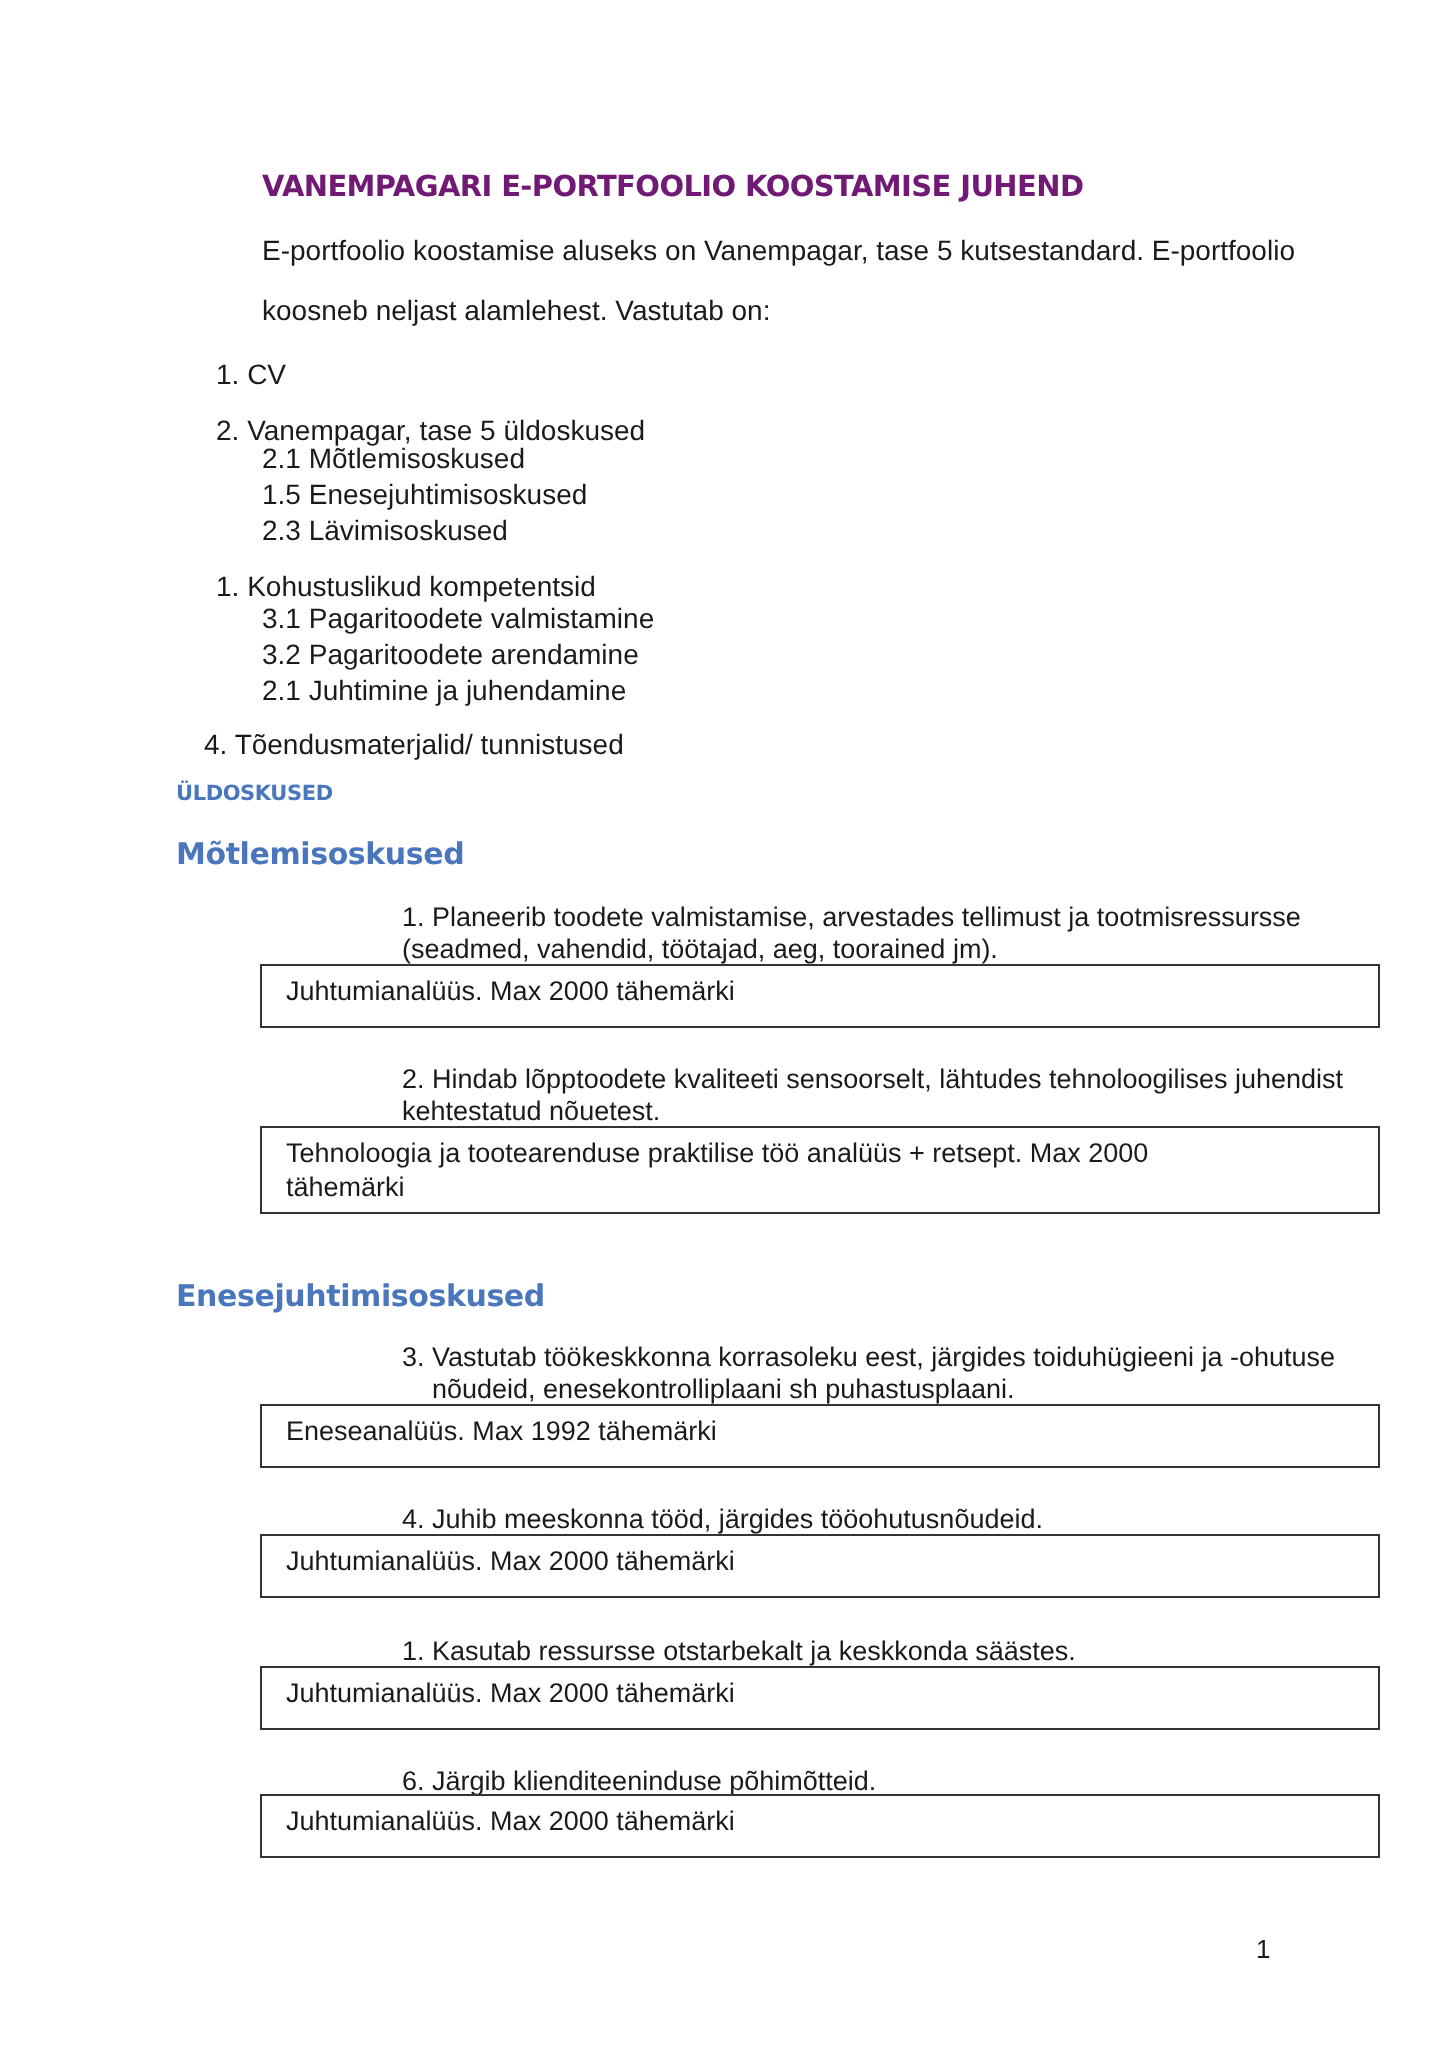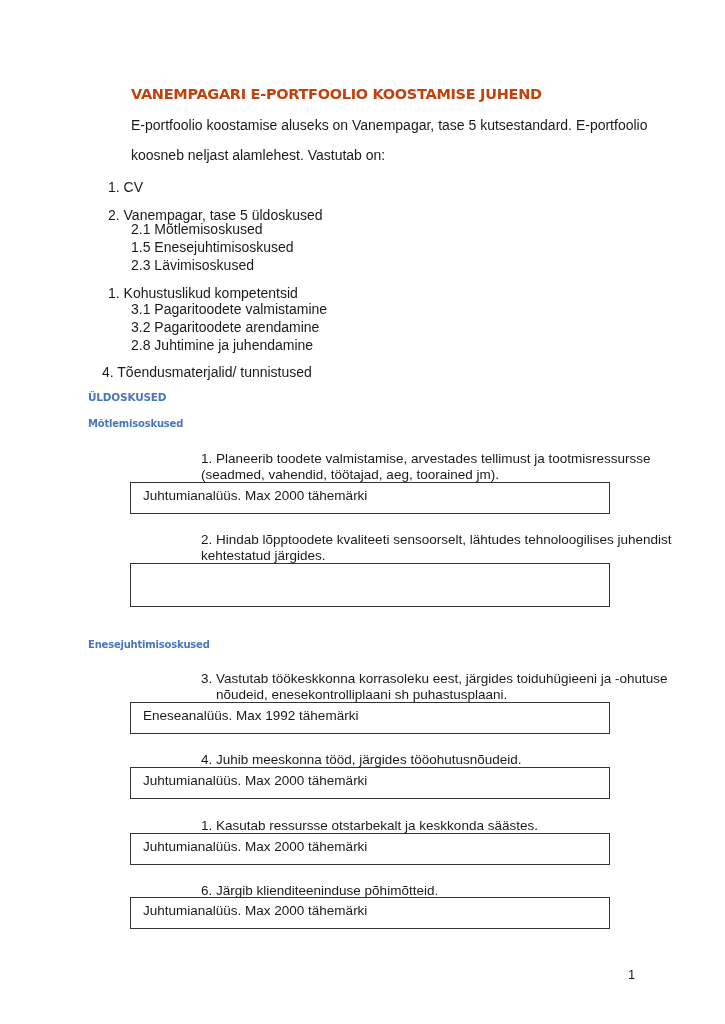--- a/index.html
+++ b/index.html
@@ -3,30 +3,30 @@
   <meta charset="utf-8">
   <style>
     html, body { margin: 0; padding: 0; background: #ffffff; }
     body {
       width: 725px; height: 1024px; position: relative; overflow: hidden;
       font-family: "Liberation Sans", sans-serif; color: #1a1a1a;
     }
     .abs { position: absolute; white-space: nowrap; }
     .title {
       left: 131px; top: 86px; font-family: "DejaVu Sans", sans-serif;
-      font-weight: bold; font-size: 14.5px; color: #c2410c; letter-spacing: -0.3px;
+      font-weight: bold; font-size: 14.5px; color: #701a75; letter-spacing: -0.3px;
     }
     .intro { left: 131px; font-size: 14px; }
     .li { font-size: 14px; }
     .h2 {
       font-family: "DejaVu Sans", sans-serif; font-weight: bold; color: #4a76bd;
-      font-size: 10px; letter-spacing: -0.2px;
+      font-size: 15px; letter-spacing: -0.2px;
     }
     .box {
-      position: absolute; left: 130px; width: 480px;
+      position: absolute; left: 130px; width: 560px;
       border: 1.5px solid #333; box-sizing: border-box;
       font-size: 13.5px; padding: 4px 3px 0 12px; line-height: 17px;
     }
     .task { font-size: 13.5px; line-height: 16px; position: absolute; margin-left: 48px; }
     .pagenum { left: 628px; top: 967px; font-size: 13px; }
   </style>
 </head>
 <body>
 
 <div>
@@ -36,36 +36,38 @@
 
   <div>
     <div class="abs li" style="left:108px;top:179px">1. CV</div>
     <div class="abs li" style="left:108px;top:207px">2. Vanempagar, tase 5 üldoskused</div>
     <div class="abs li" style="left:131px;top:221px">2.1 Mõtlemisoskused</div>
     <div class="abs li" style="left:131px;top:239px">1.5 Enesejuhtimisoskused</div>
     <div class="abs li" style="left:131px;top:257px">2.3 Lävimisoskused</div>
     <div class="abs li" style="left:108px;top:285px">1. Kohustuslikud kompetentsid</div>
     <div class="abs li" style="left:131px;top:301px">3.1 Pagaritoodete valmistamine</div>
     <div class="abs li" style="left:131px;top:319px">3.2 Pagaritoodete arendamine</div>
-    <div class="abs li" style="left:131px;top:337px">2.8 Juhtimine ja juhendamine</div>
+    <div class="abs li" style="left:131px;top:337px">2.1 Juhtimine ja juhendamine</div>
     <div class="abs li" style="left:102px;top:364px">4. Tõendusmaterjalid/ tunnistused</div>
   </div>
 
   <div class="abs h2" style="left:88px;top:391px;font-size:10.5px">ÜLDOSKUSED</div>
   <div class="abs h2" style="left:88px;top:418px">Mõtlemisoskused</div>
 
   <div class="task abs" style="left:153px;top:451px">1. Planeerib toodete valmistamise, arvestades tellimust ja tootmisressursse</div>
   <div class="task abs" style="left:153px;top:467px">(seadmed, vahendid, töötajad, aeg, toorained jm).</div>
   <div class="box" style="top:482px;height:32px">
     <span>Juhtumianalüüs. Max 2000 tähemärki</span>
   </div>
 
   <div class="task abs" style="left:153px;top:532px">2. Hindab lõpptoodete kvaliteeti sensoorselt, lähtudes tehnoloogilises juhendist</div>
-  <div class="task abs" style="left:153px;top:548px">kehtestatud järgides.</div>
+  <div class="task abs" style="left:153px;top:548px">kehtestatud nõuetest.</div>
   <div class="box" style="top:563px;height:44px">
+    <div>Tehnoloogia ja tootearenduse praktilise töö analüüs + retsept. Max 2000</div>
+    <div>tähemärki</div>
   </div>
 
   <div class="abs h2" style="left:88px;top:639px">Enesejuhtimisoskused</div>
 
   <div class="task abs" style="left:153px;top:671px">3. Vastutab töökeskkonna korrasoleku eest, järgides toiduhügieeni ja -ohutuse</div>
   <div class="task abs" style="left:168px;top:687px">nõudeid, enesekontrolliplaani sh puhastusplaani.</div>
   <div class="box" style="top:702px;height:32px">
     <span>Eneseanalüüs. Max 1992 tähemärki</span>
   </div>
 

